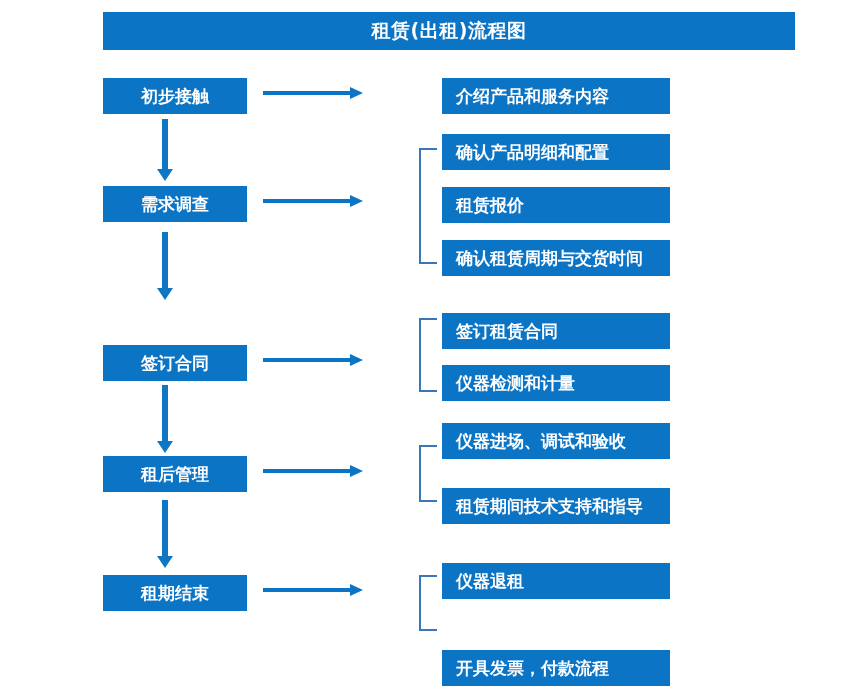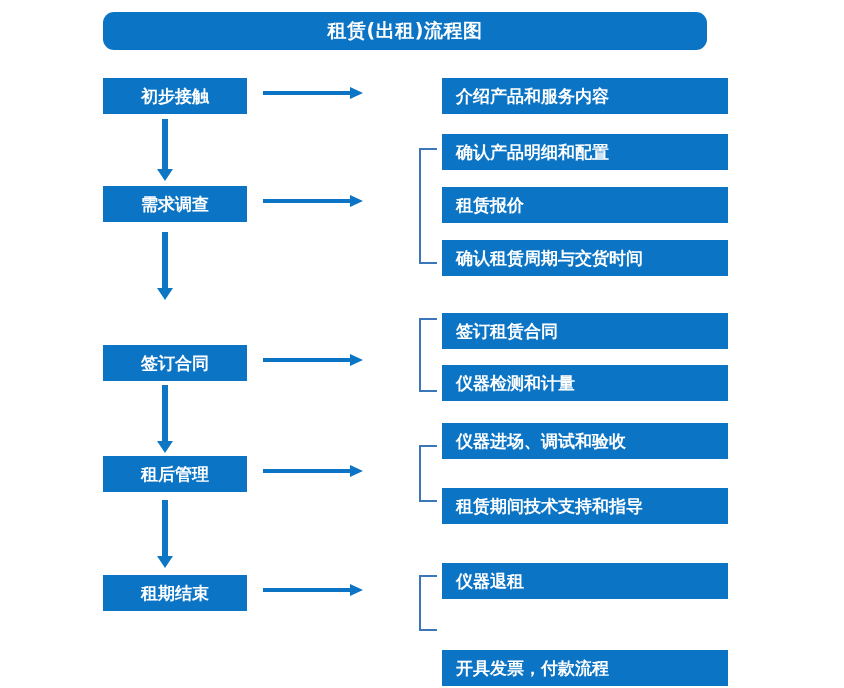--- a/index.html
+++ b/index.html
@@ -14,51 +14,50 @@
     position: relative;
     width: 844px;
     height: 688px;
     background: #ffffff;
     overflow: hidden;
   }
   .title-bar {
     position: absolute;
     left: 103px;
     top: 12px;
-    width: 604px;
+    width: 692px;
     height: 38px;
     background: #0b74c4;
     color: #ffffff;
     display: flex;
     align-items: center;
     justify-content: center;
     font-size: 19px;
     font-weight: bold;
     letter-spacing: 0.5px;
-    border-radius: 11px;
   }
   .node {
     position: absolute;
     background: #0b74c4;
     color: #ffffff;
     display: flex;
     align-items: center;
     font-weight: bold;
     box-sizing: border-box;
   }
   .node.left {
     left: 103px;
     width: 144px;
     height: 36px;
     justify-content: center;
     font-size: 17px;
   }
   .node.right {
     left: 442px;
-    width: 286px;
+    width: 228px;
     height: 36px;
     justify-content: flex-start;
     padding-left: 14px;
     font-size: 17px;
   }
   
   .h-arrow {
     position: absolute;
     left: 263px;
     width: 100px;

